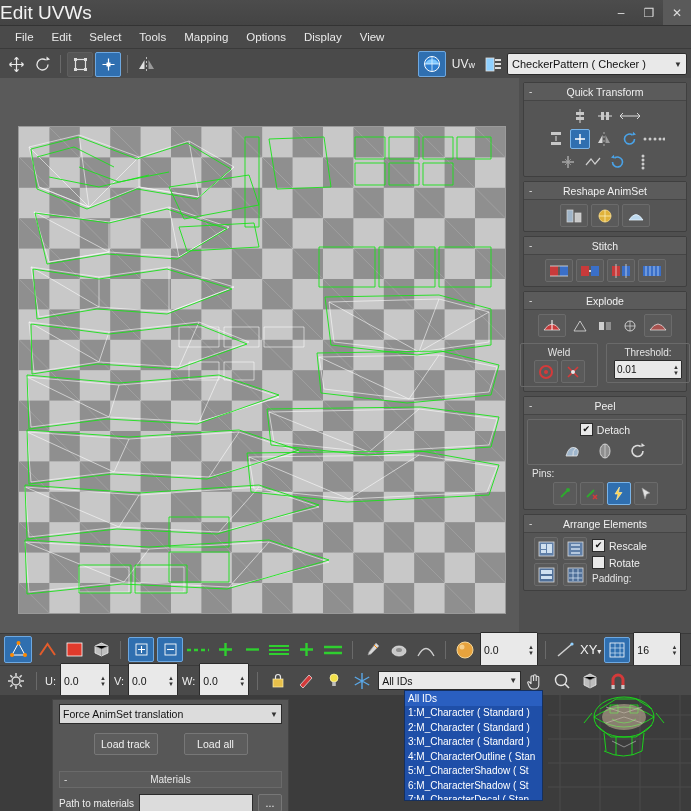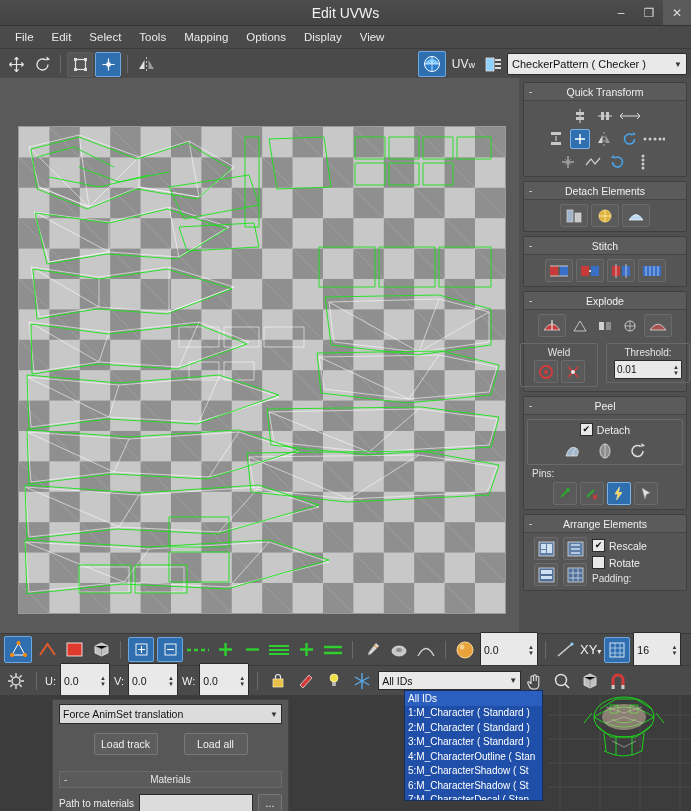--- a/index.html
+++ b/index.html
@@ -1,21 +1,21 @@
 <!DOCTYPE html>
 <html><head>
 <meta charset="utf-8">
 <style>
   html,body{margin:0;padding:0;background:#3a3a3a;}
   body{width:691px;height:811px;overflow:hidden;font-family:"Liberation Sans",sans-serif;font-size:11px;color:#e8e8e8;}
   .win{position:absolute;left:0;top:0;width:691px;height:811px;background:#525252;}
 
   
   .titlebar{height:25px;background:linear-gradient(#4c4c4c,#444);display:flex;align-items:center;position:relative;border-bottom:1px solid #333;}
-  .title-text{flex:1;text-align:center;font-size:14px;color:#f2f2f2;}
+  .title-text{flex:1;text-align:left;font-size:19px;color:#f2f2f2;}
   .winbtns{display:flex;position:absolute;right:0;top:0;height:25px;}
   .winbtn{width:28px;height:25px;display:flex;align-items:center;justify-content:center;color:#ddd;font-size:12px;}
   .winbtn.close{background:#5a5a5a;}
 
   
   .menubar{height:22px;background:#4a4a4a;display:flex;align-items:center;padding-left:6px;border-bottom:1px solid #3a3a3a;}
   .menuitem{padding:3px 9px;font-size:11.5px;color:#eaeaea;}
 
   
   .toolbar{height:30px;background:#4a4a4a;display:flex;align-items:center;padding:0 4px;border-bottom:1px solid #3a3a3a;gap:2px;}
@@ -328,21 +328,21 @@
                   <circle cx="5" cy="14" r="1.5" fill="#ccc"></circle>
                 </svg>
             </span>
           </div>
         </div>
       </div>
 
       <div class="roll">
         <div class="rollhdr">
           <span class="minus">-</span>
-          <span>Detach Elements</span>
+          <span>Reshape AnimSet</span>
         </div>
         <div class="rollbody">
           <div class="iconrow">
             <span class="ibtn wide">
               <svg width="18" height="16" viewBox="0 0 18 16">
                   <rect x="2" y="2" width="6" height="12" fill="#9fb4c8" stroke="#d8d8d8" stroke-width=".7"></rect>
                   <rect x="10" y="5" width="6" height="9" fill="#c8c8c8" stroke="#d8d8d8" stroke-width=".7"></rect>
                 </svg>
             </span>
             <span class="ibtn wide">

